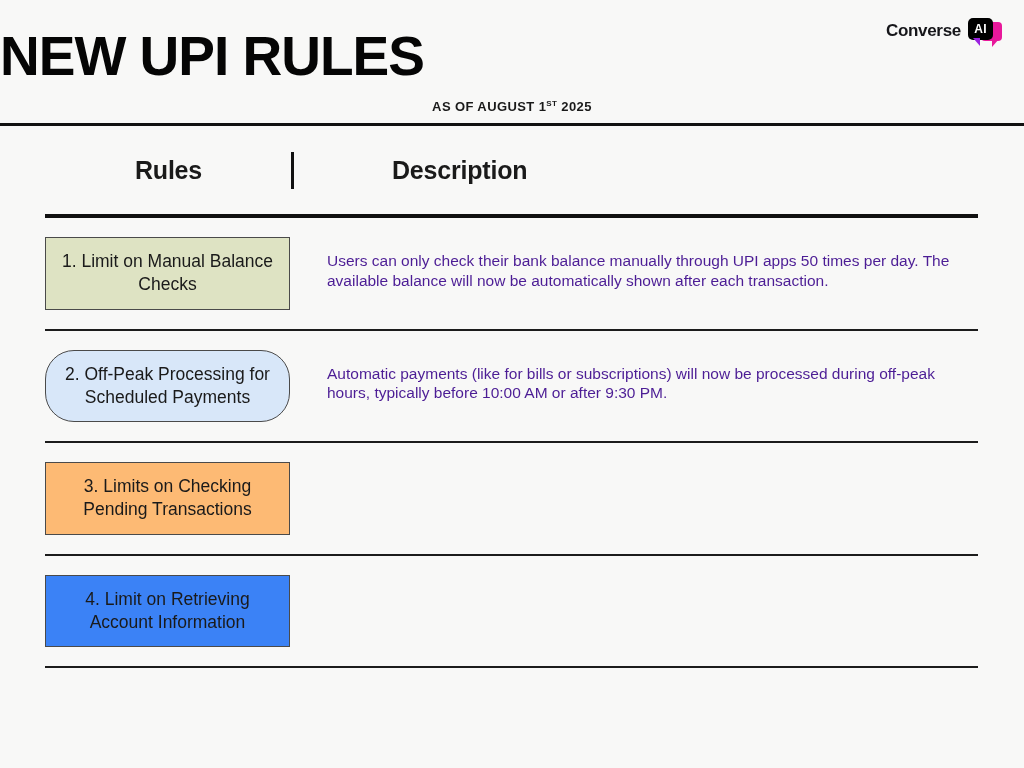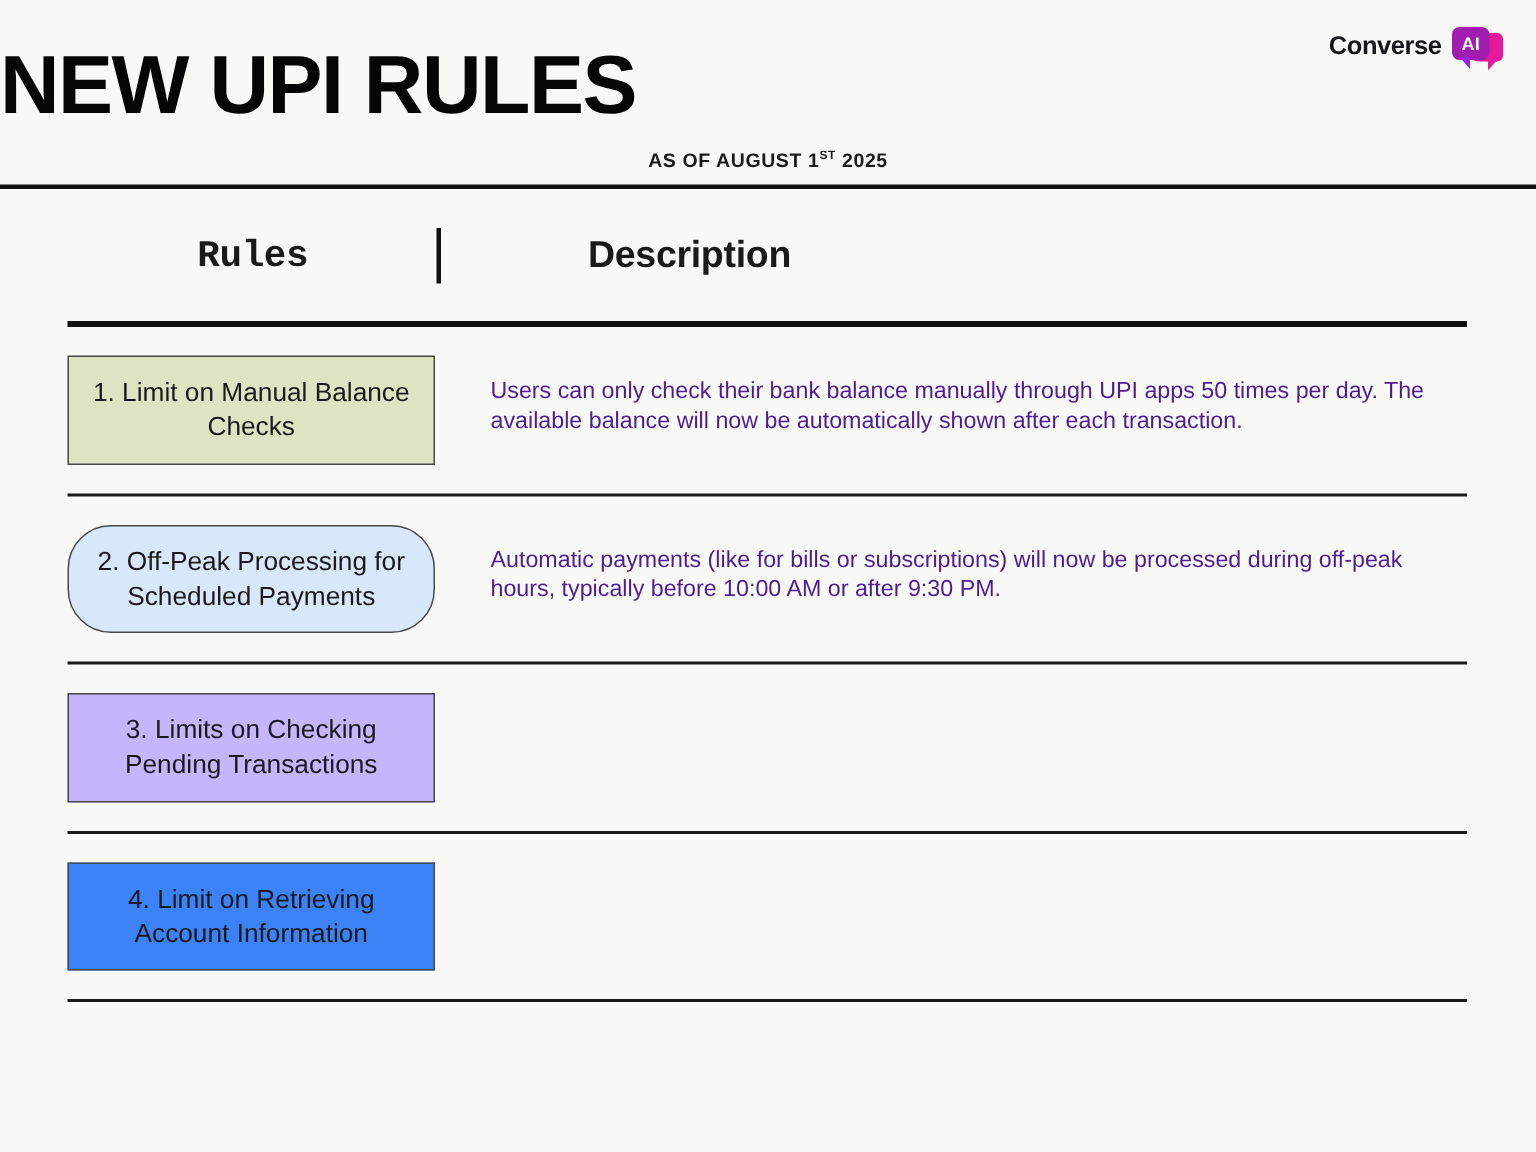--- a/index.html
+++ b/index.html
@@ -64,21 +64,21 @@
     height: 0;
     border-left: 7px solid #e8189b;
     border-bottom: 8px solid transparent;
   }
   .brand-mark .bubble-front {
     position: absolute;
     left: 0;
     top: 0;
     width: 25px;
     height: 22px;
-    background: #a21caf;
+    background: #000000;
     border-radius: 5px;
     display: flex;
     align-items: center;
     justify-content: center;
     color: #ffffff;
     font-size: 12px;
     font-weight: bold;
     letter-spacing: 0.2px;
   }
   .brand-mark .bubble-front::after {
@@ -134,21 +134,20 @@
     align-items: center;
     height: 88px;
     padding-left: 1px;
   }
   .col-head .rules-head {
     width: 245px;
     text-align: center;
     font-size: 25px;
     font-weight: bold;
     letter-spacing: -0.2px;
-    font-family: Liberation Mono, monospace;
   }
   .col-head .head-divider {
     width: 3px;
     height: 37px;
     background: #111111;
     flex: 0 0 auto;
   }
   .col-head .desc-head {
     padding-left: 98px;
     font-size: 25px;
@@ -237,21 +236,21 @@
     </div>
     <div class="row-divider"></div>
 
     <div class="row row-2">
       <div class="rule-cell" style="background: rgb(216, 231, 249); border-radius: 29px;">2. Off-Peak Processing for Scheduled Payments</div>
       <div class="desc-cell">Automatic payments (like for bills or subscriptions) will now be processed during off-peak hours, typically before 10:00 AM or after 9:30 PM.</div>
     </div>
     <div class="row-divider"></div>
 
     <div class="row row-3">
-      <div class="rule-cell" style="background: #c4b5fd;">3. Limits on Checking Pending Transactions</div>
+      <div class="rule-cell" style="background: #fdba74;">3. Limits on Checking Pending Transactions</div>
     </div>
     <div class="row-divider"></div>
 
     <div class="row row-4">
       <div class="rule-cell" style="background: #3b82f6;">4. Limit on Retrieving Account Information</div>
     </div>
     <div class="row-divider last"></div>
 
   </div>
 </div>

